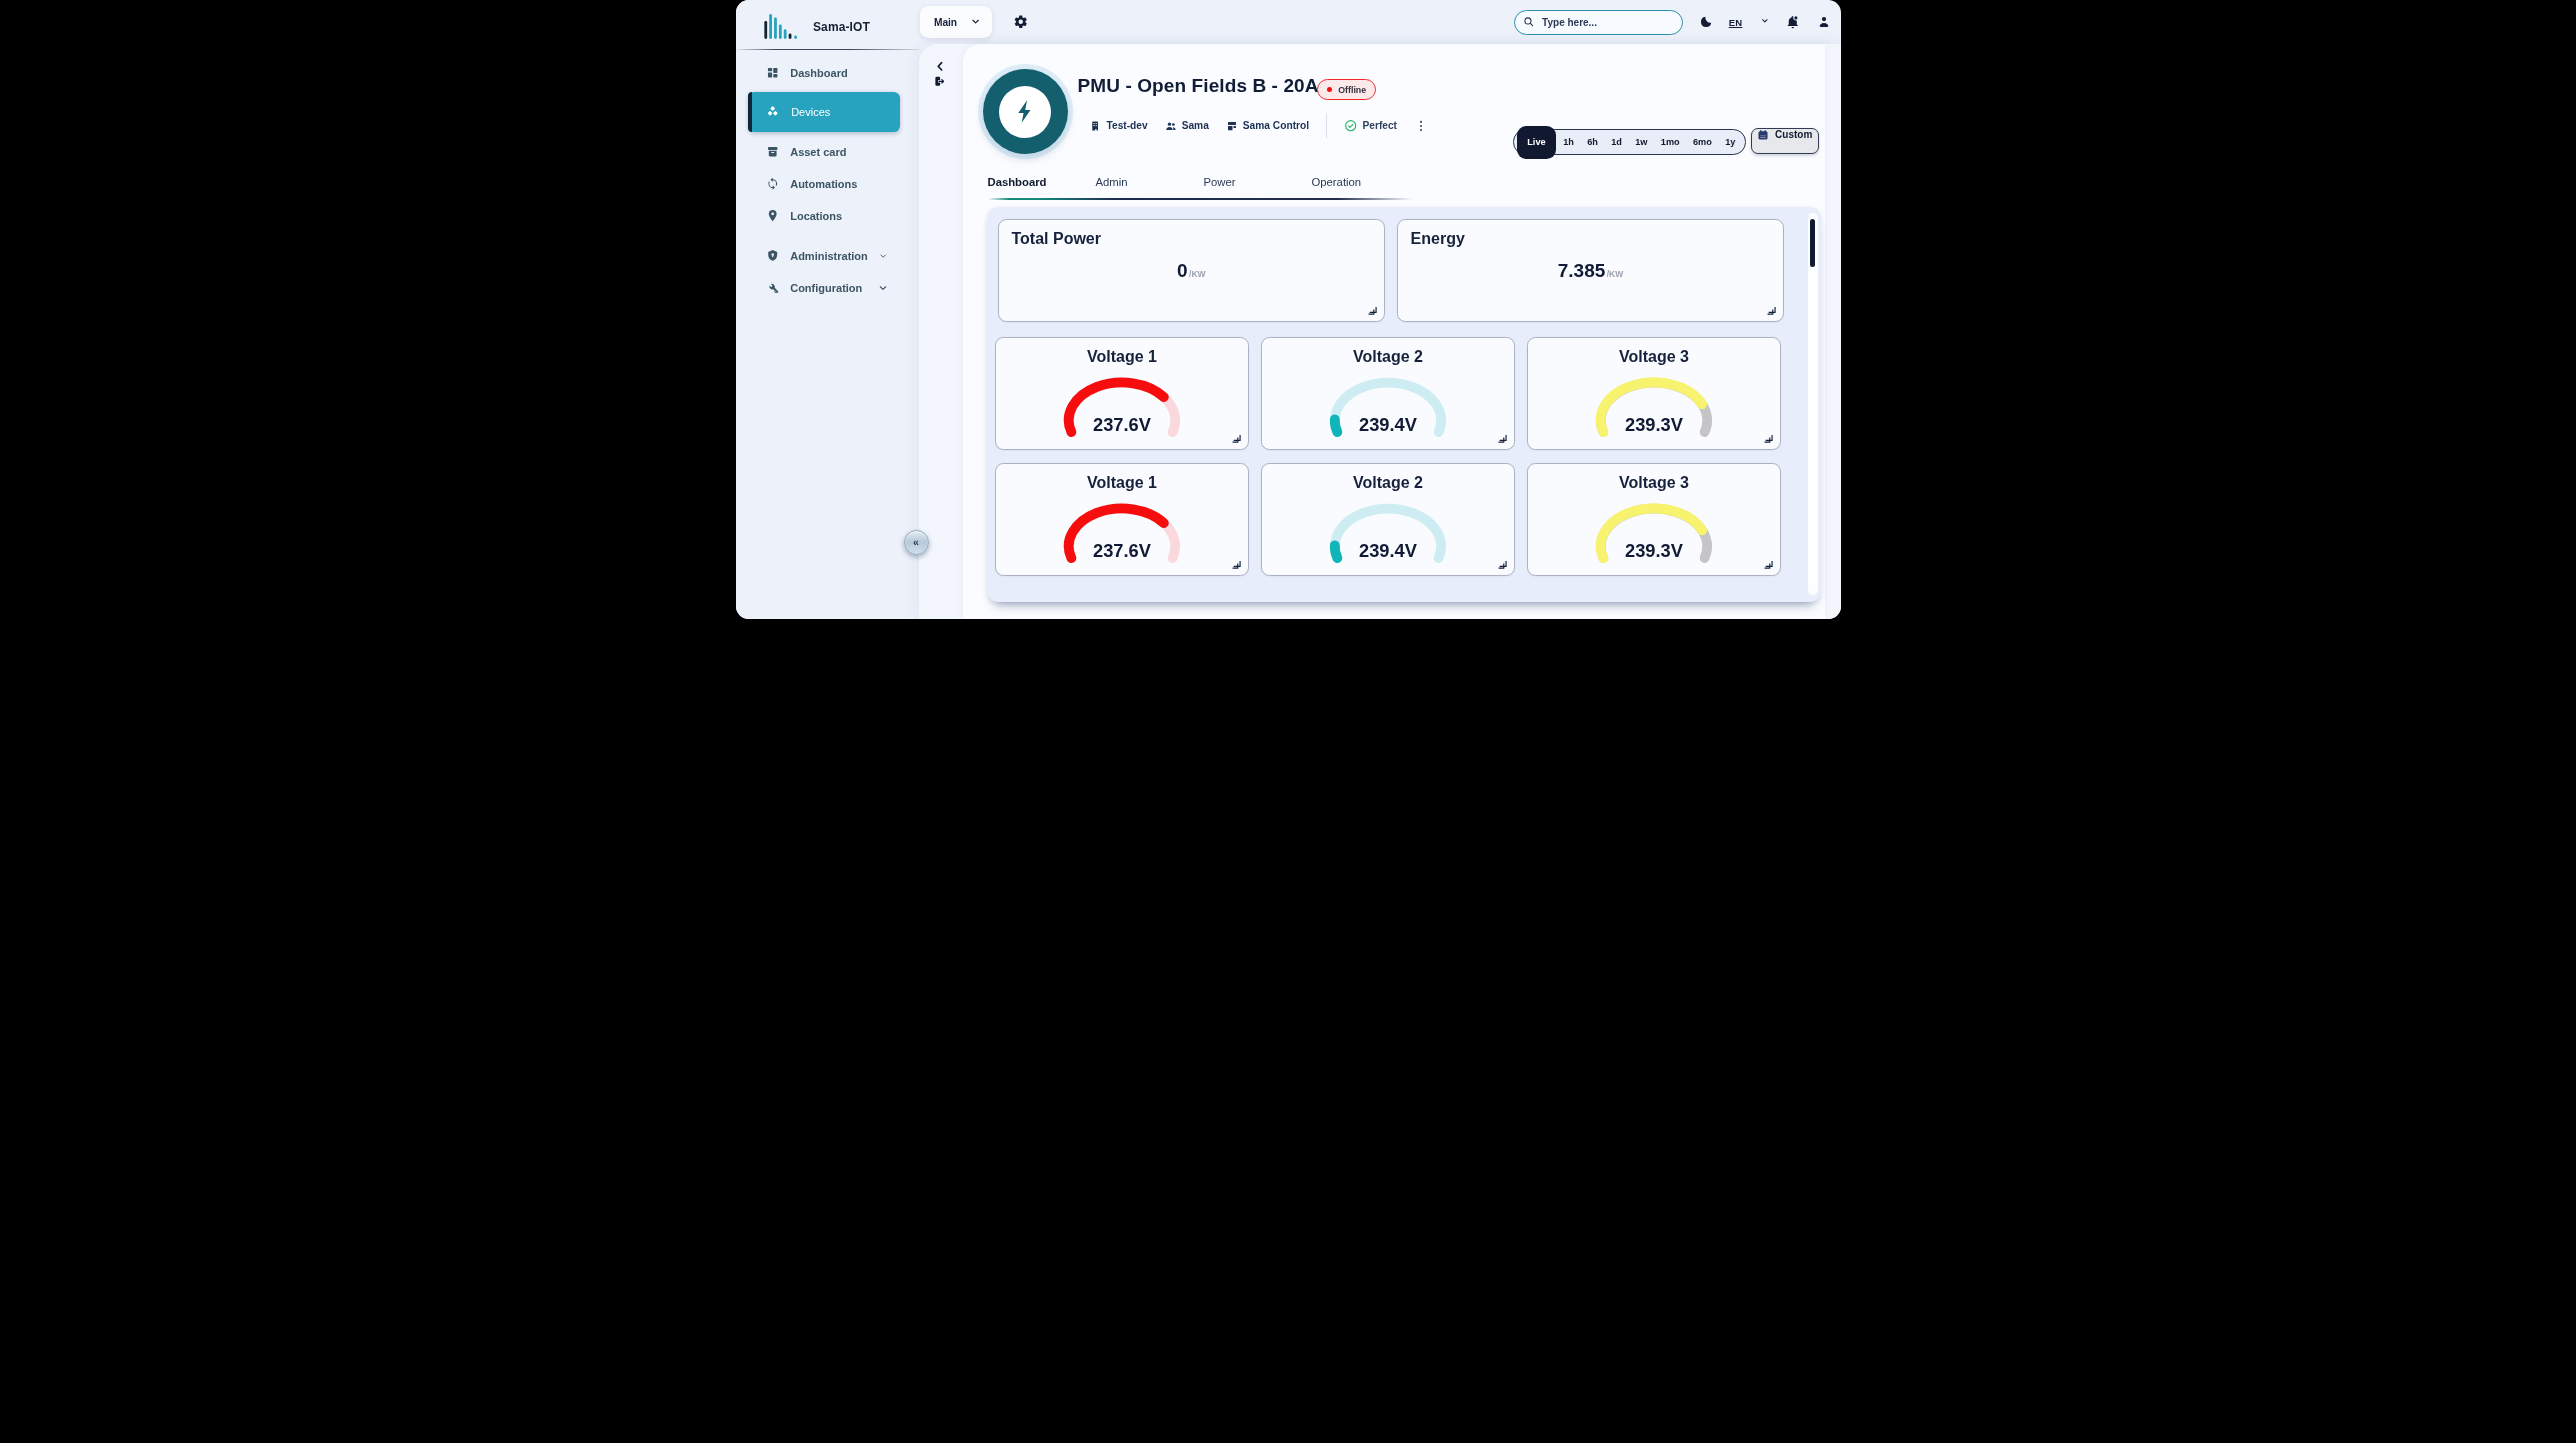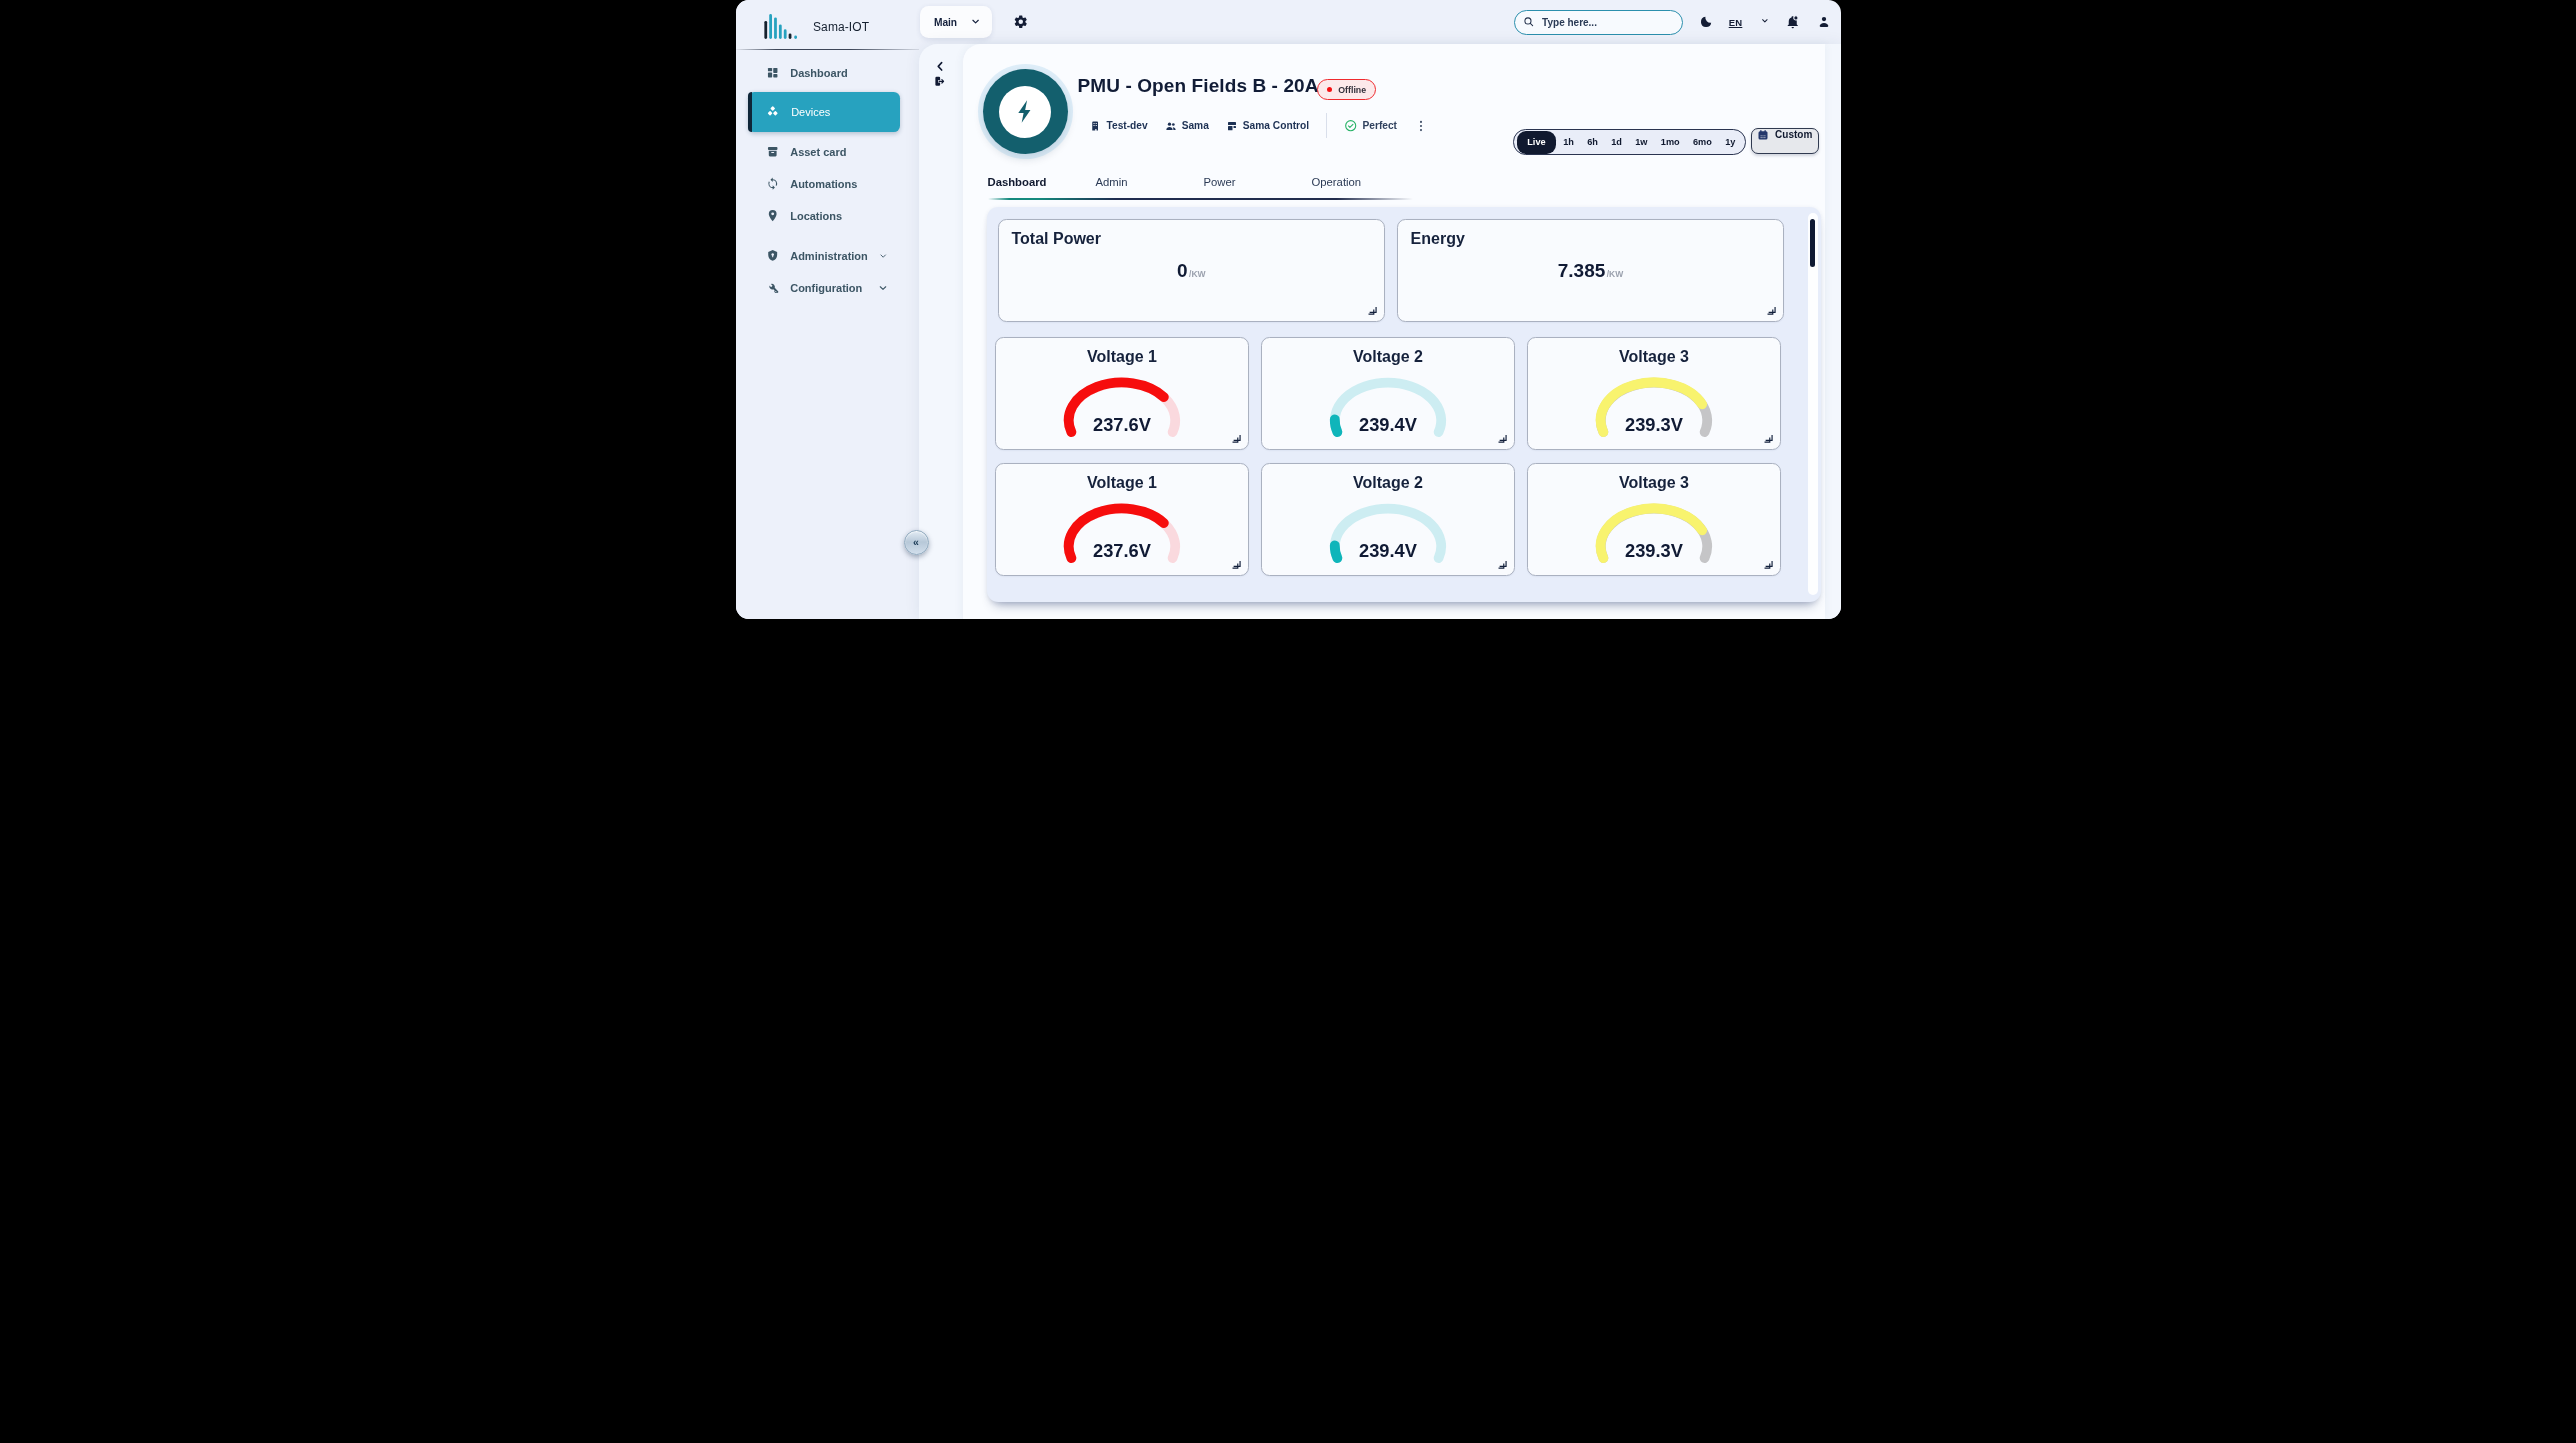--- a/index.html
+++ b/index.html
@@ -2,21 +2,21 @@
 <html style="font-size:11.3px"><head>
 <meta charset="utf-8">
 <style>
   html,body{margin:0;padding:0;background:#000;}
   *{box-sizing:border-box;font-family:"Liberation Sans",sans-serif;}
   .window{position:relative;width:1105px;height:619px;margin:0 auto;background:#edf1fa;
     border-radius:12.7px;overflow:hidden;}
   
   .sidebar{position:absolute;left:0;top:0;width:183px;height:100%;background:#edf1fa;}
   .logo-row{display:flex;align-items:center;gap:8.5px;padding:14px 0 10px 28px;}
-  .brand{font-size:12px;font-weight:400;color:#15202f;letter-spacing:0.1px;}
+  .brand{font-size:12px;font-weight:700;color:#15202f;letter-spacing:0.1px;}
   .side-divider{height:1.4px;background:linear-gradient(90deg,rgba(18,28,48,.05),rgba(18,28,48,.8) 22%,rgba(18,28,48,.8) 62%,rgba(18,28,48,.1));}
   nav{padding-top:6.3px;}
   .nav-item{position:relative;height:32px;display:flex;align-items:center;padding-left:30px;gap:11.3px;
     color:#3c5564;font-size:11px;font-weight:600;cursor:pointer;}
   .nav-item .nico{width:13.4px;height:13.4px;flex:0 0 13.4px;display:flex;}
   .nav-item .nico svg{width:100%;height:100%;}
   .nav-item.group-gap{margin-top:8.5px;}
   .nav-item.active{background:#27a2bf;color:#fff;font-weight:400;height:40px;margin:3.5px 18.3px 3.5px 12.7px;
     padding-left:18.3px;border-radius:6.3px;box-shadow:0 1.4px 4.2px rgba(20,60,90,.25);}
   .nav-item.active::before{content:"";position:absolute;left:-0.7px;top:0;bottom:0;width:4.2px;background:#0f2638;
@@ -64,21 +64,21 @@
   .meta-row{position:absolute;left:127px;top:69px;height:25px;display:flex;align-items:center;gap:17px;}
   .meta-chip{display:flex;align-items:center;gap:5px;color:#1d3154;font-size:10.2px;font-weight:700;cursor:pointer;}
   .meta-chip .mico{width:12px;height:12px;display:flex;}
   .meta-divider{width:1px;height:25px;background:#d9dfeb;}
   .health-chip{display:flex;align-items:center;gap:5px;font-size:10.2px;font-weight:600;color:#30415e;}
   .health-chip .mico{width:13.4px;height:13.4px;color:#2ab368;display:flex;}
   .kebab-btn{width:14px;height:14px;color:#404f68;cursor:pointer;display:flex;}
   
   .time-control{position:absolute;right:79px;top:85px;height:26px;border:1.1px solid #2a3450;border-radius:12.7px;
     background:#e9edf8;display:flex;align-items:center;padding:0 2.8px;gap:0.7px;}
-  .seg{padding:0 6.3px;font-size:9.2px;font-weight:700;color:#10192f;cursor:pointer;height:23px;display:flex;align-items:center;border-radius:9.2px;}
+  .seg{padding:0 6.3px;font-size:9.2px;font-weight:700;color:#10192f;cursor:pointer;height:33px;display:flex;align-items:center;border-radius:9.2px;}
   .seg.active{background:#10192f;color:#fff;padding:0 10.6px;}
   .custom-btn{position:absolute;right:5.6px;top:84px;height:26px;width:68px;border-radius:7px;background:#e6e8ec;
     border:1.1px solid #303a50;display:flex;align-items:flex-start;justify-content:center;gap:5.6px;cursor:pointer;
     font-size:10px;font-weight:700;color:#10192f;box-shadow:0 1.4px 2.8px rgba(30,40,70,.18);}
   .custom-btn .mico{width:12px;height:12px;color:#25386b;display:flex;}
   
   .tabs{position:absolute;left:25px;top:132px;display:flex;}
   .tab{width:108px;font-size:11.3px;color:#2b3a55;cursor:pointer;}
   .tab.active{font-weight:700;color:#10192f;}
   .tab-underline{position:absolute;left:25px;top:154px;width:425px;height:2.1px;border-radius:1.4px;

